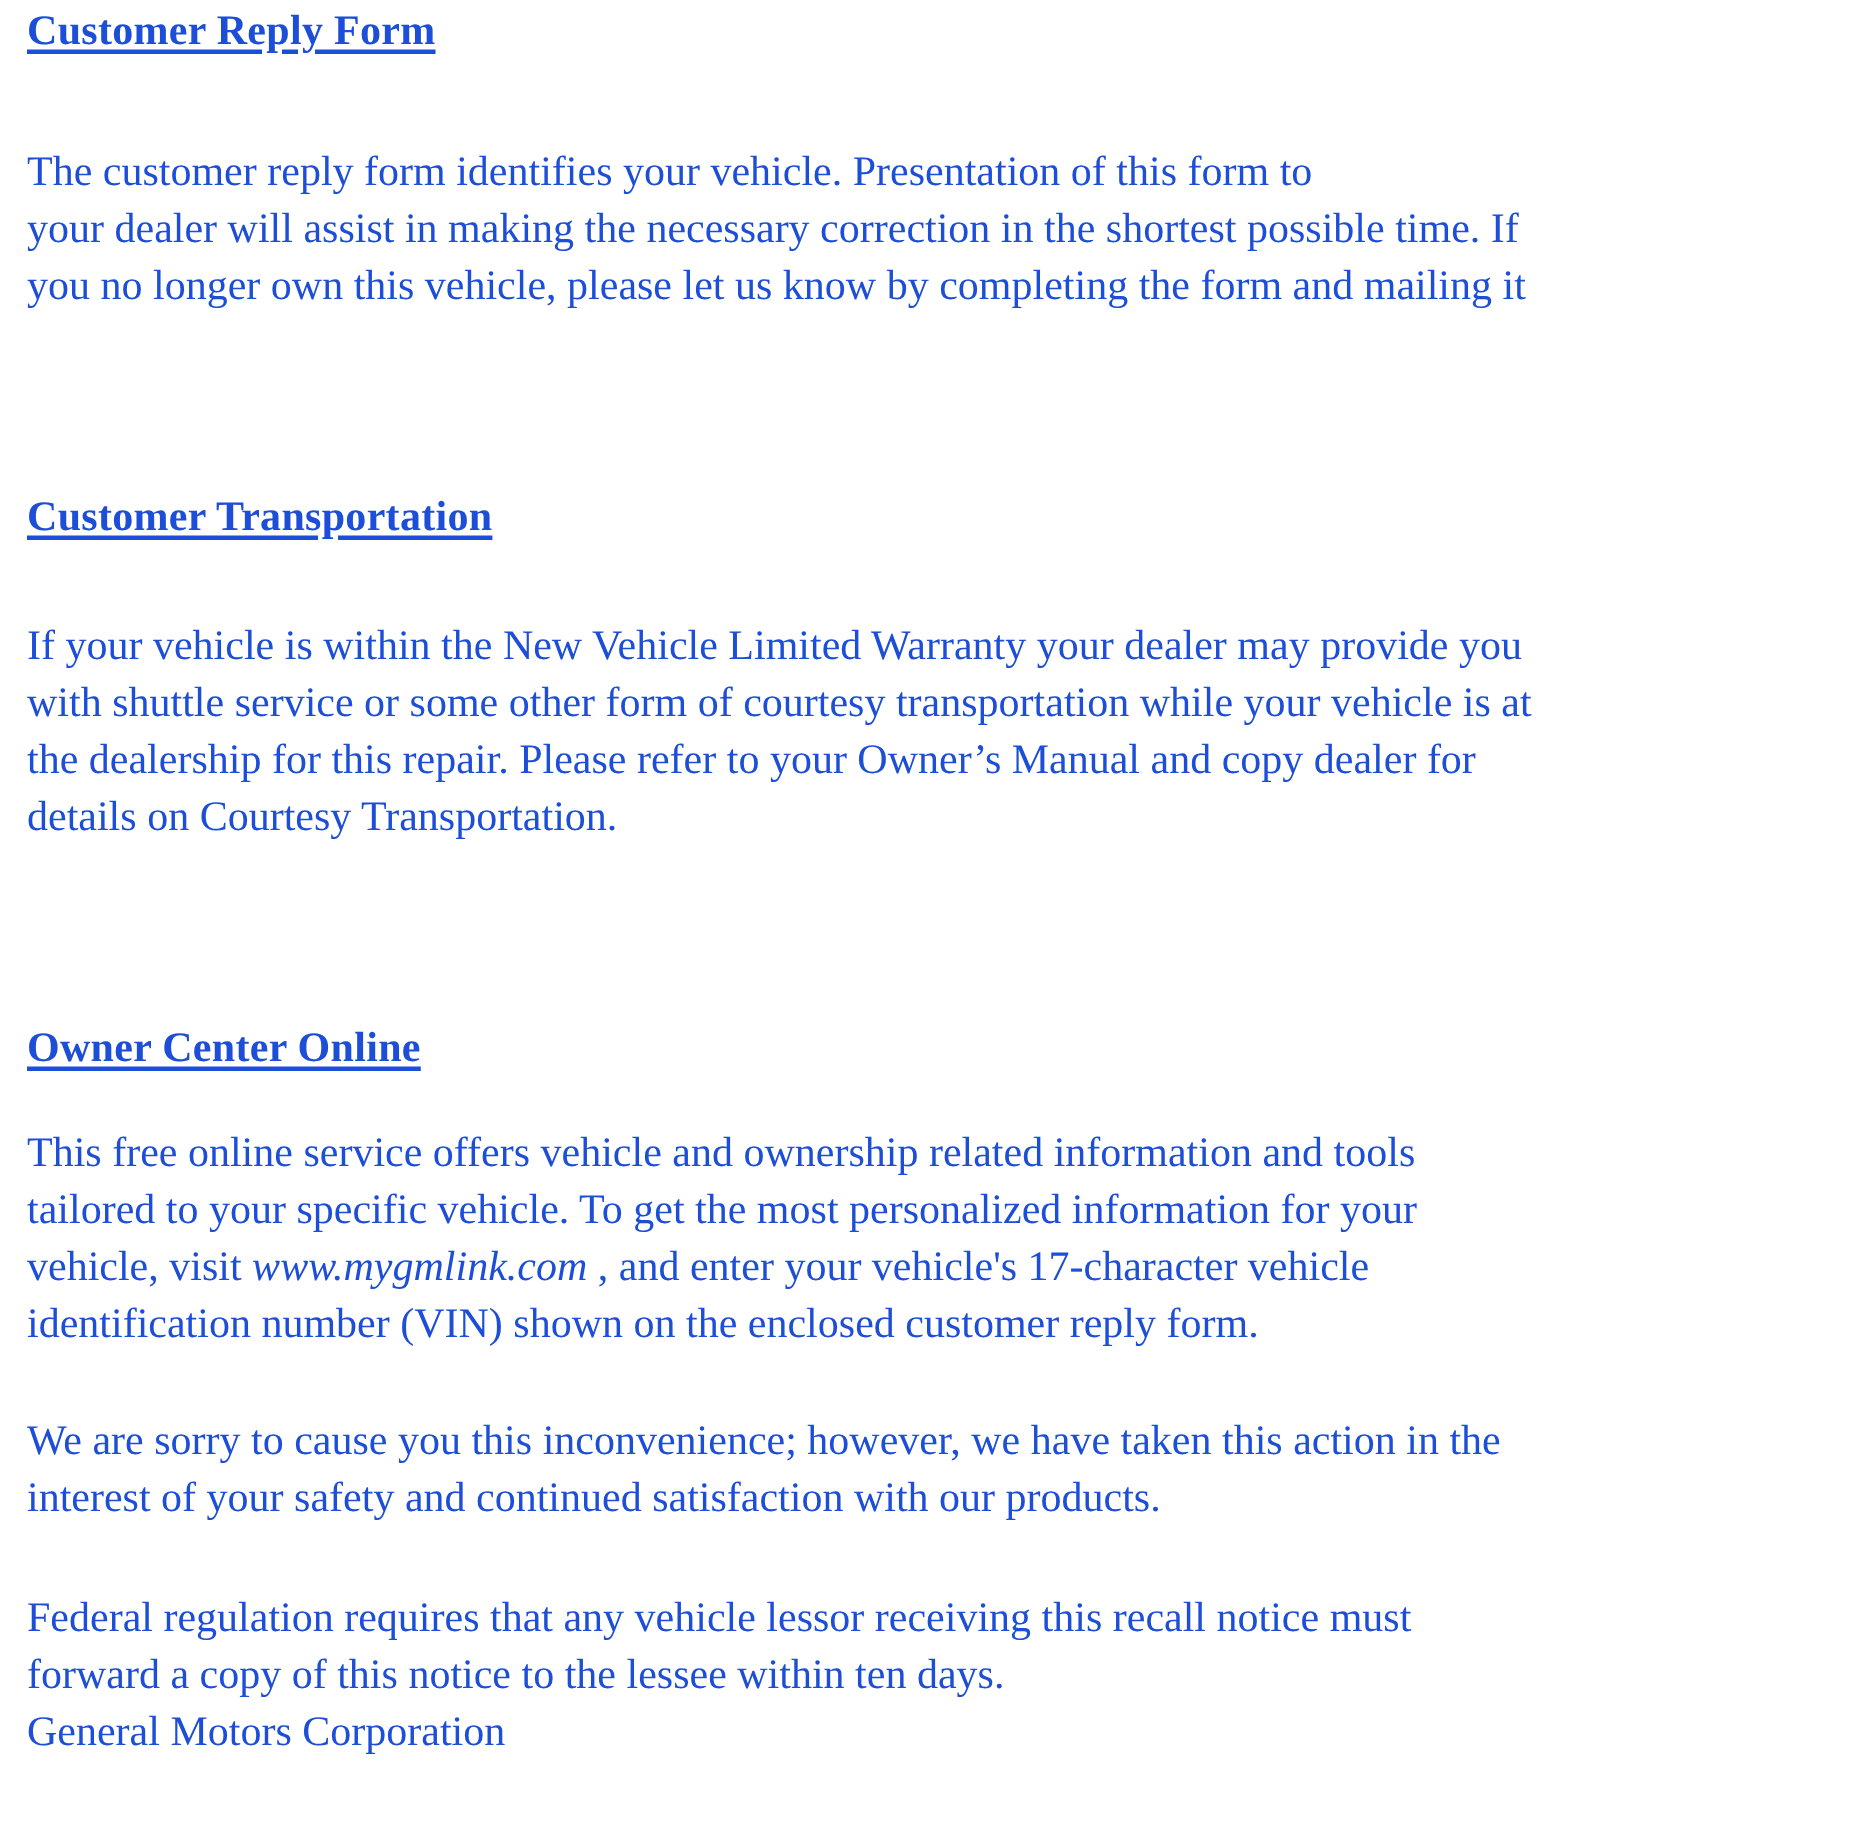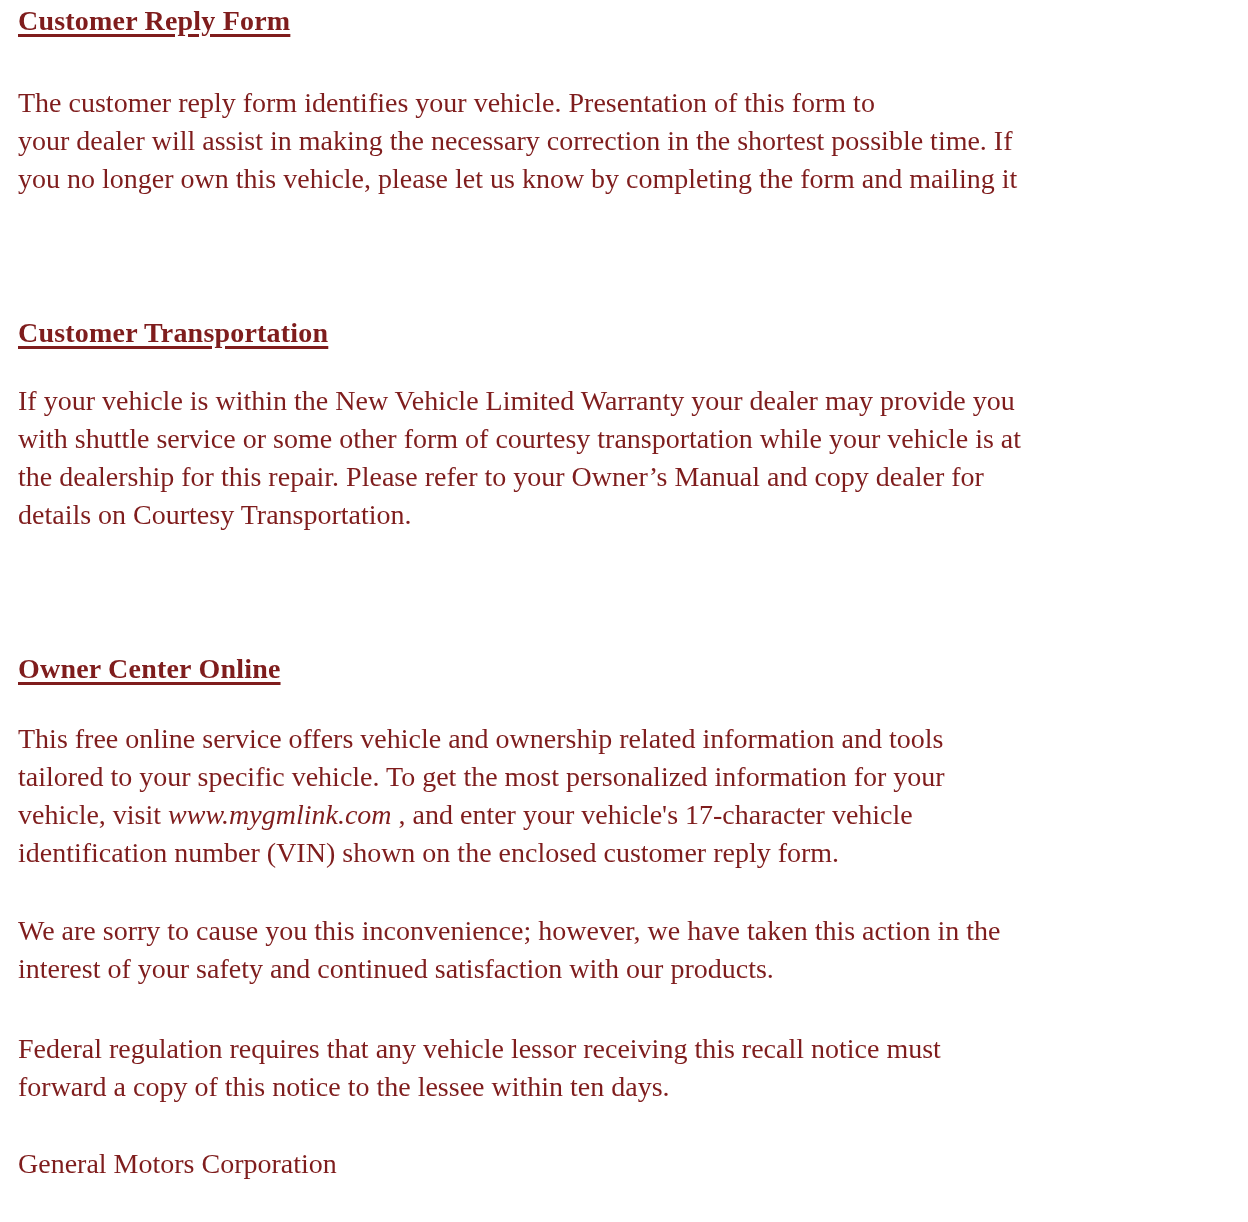--- a/index.html
+++ b/index.html
@@ -5,45 +5,45 @@
   html, body {
     margin: 0;
     padding: 0;
     background: #ffffff;
   }
   .page {
     position: relative;
     width: 1152px;
     height: 1222px;
     background: #ffffff;
-    color: #7f1d1d;
+    color: #1d4ed8;
     font-family: "Liberation Serif", "DejaVu Serif", serif;
     font-size: 28px;
     line-height: 38px;
     box-sizing: border-box;
     padding: 2px 36px 0 18px;
     overflow: hidden;
   }
   .heading {
     font-weight: bold;
     text-decoration: underline;
     text-decoration-thickness: 3px;
     text-underline-offset: 4px;
     letter-spacing: 0.2px;
   }
   .para .line {
     white-space: nowrap;
   }
-  .mt-after-h1   { margin-top: 44px; }
+  .mt-after-h1   { margin-top: 56px; }
   .mt-section    { margin-top: 116px; }
-  .mt-after-h2   { margin-top: 30px; }
+  .mt-after-h2   { margin-top: 48px; }
   .mt-after-h3   { margin-top: 32px; }
   .mt-para-lg    { margin-top: 42px; }
   .mt-para       { margin-top: 40px; }
-  .mt-signature  { margin-top: 39px; }
+  .mt-signature  { }
   .italic {
     font-style: italic;
     text-align: right;
   }
 </style>
 </head>
 <body>
 
 <div class="page">
 

